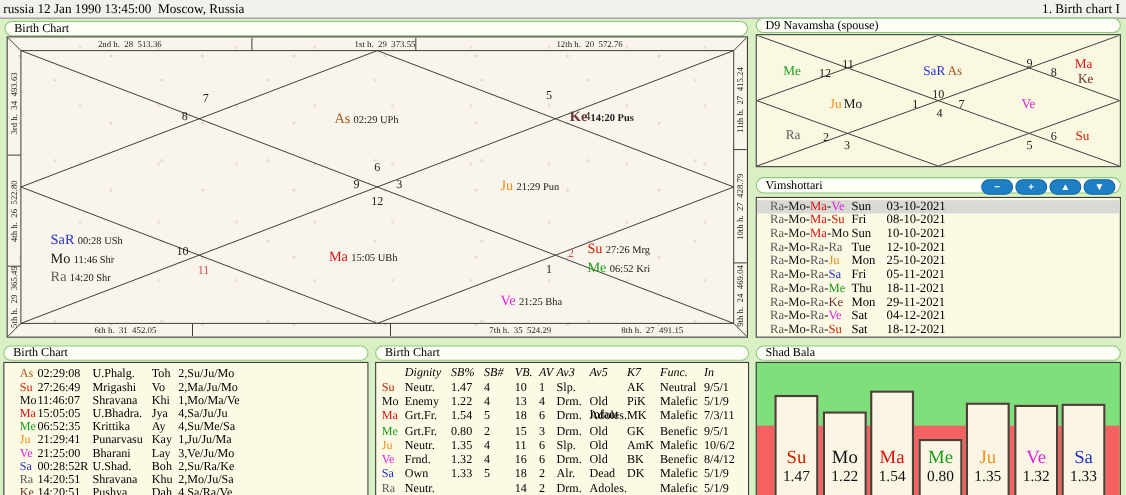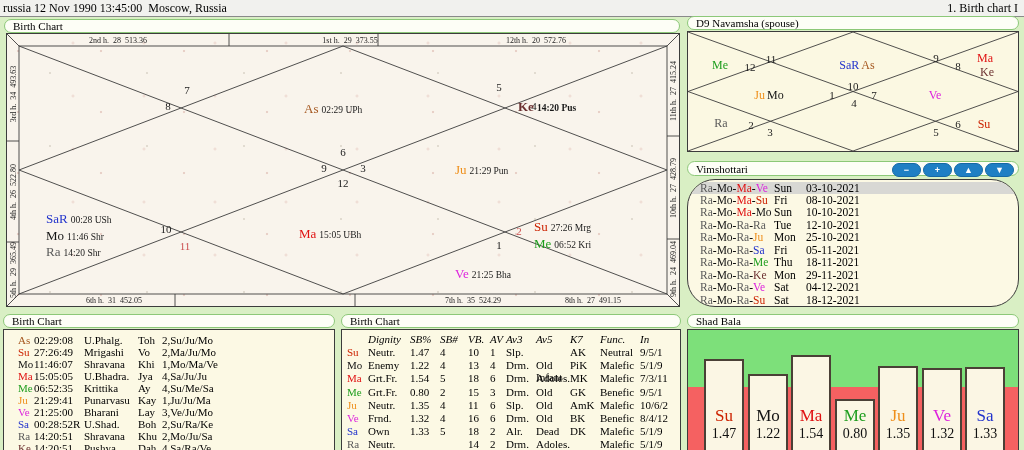--- a/index.html
+++ b/index.html
@@ -65,21 +65,21 @@
   .shad-lbl{position:absolute;left:0;width:100%;text-align:center;}
   .shad-name{font-size:17px;}
   .shad-val{font-size:14px;color:#111;}
 </style>
 </head>
 <body>
 
 <div class="screen">
 
   <div class="titlebar">
-    <span class="tl">russia 12 Nov 1990 13:45:00  Moscow, Russia</span>
+    <span class="tl">russia 12 Jan 1990 13:45:00  Moscow, Russia</span>
     <span class="tr">1. Birth chart I</span>
   </div>
 
   <div class="capsule" style="left:4px;top:19px;width:676px;">
     <span>Birth Chart</span>
   </div>
   <div id="main-chart" class="pbody chart-bg" style="left:6px;top:33px;width:674px;height:274px;">
     <svg class="lines" width="672" height="272" viewBox="0 0 672 272">
       <g stroke="#3c3c3c" stroke-width="0.9" fill="none">
         <rect x="12" y="12" width="648" height="248"></rect>
@@ -181,21 +181,21 @@
 
   <div class="capsule" style="left:687px;top:161px;width:332px;height:15px;">
     <span>Vimshottari</span>
     <div class="vim-buttons" id="vim-buttons">
         <div class="vim-btn">−</div>
         <div class="vim-btn">+</div>
         <div class="vim-btn">▲</div>
         <div class="vim-btn">▼</div>
       </div>
   </div>
-  <div id="vim-list" class="pbody tbl-bg" style="left:687px;top:179px;width:332px;height:128px;border-radius:28px;">
+  <div id="vim-list" class="pbody tbl-bg" style="left:687px;top:179px;width:332px;height:128px;">
       <div class="dasha-row selected" style="top: 1.5px;">
         <span class="dasha-path"><span style="color: rgb(90, 90, 90);">Ra</span>-<span style="color: rgb(20, 20, 20);">Mo</span>-<span style="color: rgb(224, 18, 18);">Ma</span>-<span style="color: rgb(221, 34, 221);">Ve</span></span>
         <span class="dasha-day">Sun</span>
         <span class="dasha-date">03-10-2021</span>
       </div>
       <div class="dasha-row" style="top: 13.95px;">
         <span class="dasha-path"><span style="color: rgb(90, 90, 90);">Ra</span>-<span style="color: rgb(20, 20, 20);">Mo</span>-<span style="color: rgb(224, 18, 18);">Ma</span>-<span style="color: rgb(204, 34, 0);">Su</span></span>
         <span class="dasha-day">Fri</span>
         <span class="dasha-date">08-10-2021</span>
       </div>

